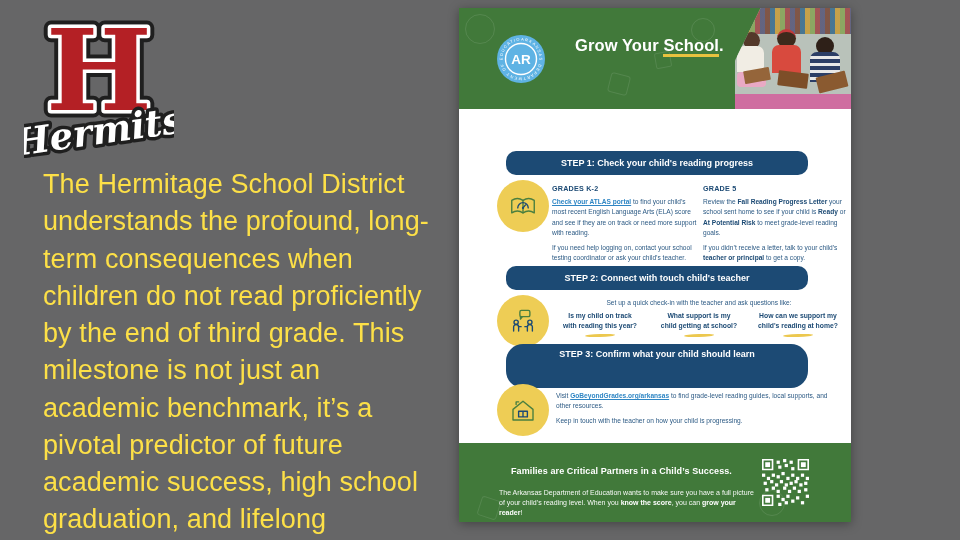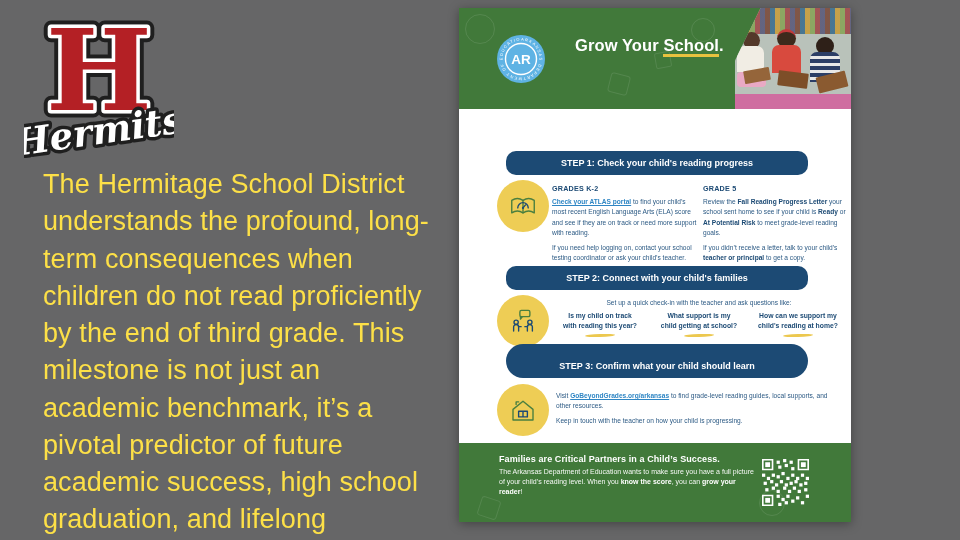--- a/index.html
+++ b/index.html
@@ -53,21 +53,21 @@
   .bk3{left:82px;top:66px;width:30px;height:16px;background:#8a5a30;transform:rotate(-14deg)}
 
   .f-intro{position:absolute;left:22px;top:109px;width:348px;text-align:center;
            font-size:7.6px;line-height:1.6;color:#31609f}
   .f-intro .b{font-weight:bold}
 
   .banner{position:absolute;left:47px;width:302px;background:var(--navy,#1c4a74);color:#fff;
           font-weight:bold;text-align:center;border-radius:10px;box-sizing:border-box}
   .banner1{top:143px;height:24px;line-height:24px;font-size:9px}
   .banner2{top:258px;height:24px;line-height:24px;font-size:9px}
-  .banner3{top:336px;height:34px;font-size:9px;line-height:1.45;padding-top:16px;border-radius:17px}
+  .banner3{top:336px;height:44px;font-size:9px;line-height:1.45;padding-top:4px;border-radius:17px}
 
   .icon-circle{position:absolute;width:52px;height:52px;border-radius:50%;
                background:var(--yellow,#eecd55);display:flex;align-items:center;justify-content:center}
   .ic1{left:38px;top:172px}.ic2{left:38px;top:287px}.ic3{left:38px;top:376px}
 
   .col{position:absolute;top:175px;width:147px;font-size:6.6px;line-height:1.55;color:#2c5a84}
   .col1{left:93px}.col2{left:244px}
   .col h4{margin:0 0 3px;font-size:7.2px;color:#1c4a74;letter-spacing:.2px}
   .fp{margin:0 0 5px}
   .link{color:#2f86c4;font-weight:bold;text-decoration:underline}
@@ -80,21 +80,21 @@
   .q{width:92px;font-weight:bold;color:#1c4a74;font-size:6.8px;line-height:1.45}
   .swoosh{width:30px;height:3px;background:#ecc84f;border-radius:50%;margin:3px auto 0;transform:rotate(-2deg)}
 
   .s3{position:absolute;left:97px;top:383px;width:278px;font-size:6.6px;line-height:1.55;color:#2c5a84}
 
   .f-footer{position:absolute;left:0;bottom:0;width:392px;height:79px;
             background:var(--green,#41793a);overflow:hidden;color:#fff}
   .d5{left:300px;bottom:6px;width:24px;height:24px}
   .d6{left:20px;bottom:4px;width:18px;height:18px;border-radius:3px;transform:rotate(18deg)}
   .ft{position:absolute;left:40px;top:11px;width:260px}
-  .ft h3{margin:0;font-size:9px;letter-spacing:.1px}
+  .ft h3{margin:12px;font-size:9px;letter-spacing:.1px}
   .ft-body{margin-top:3px;font-size:7px;line-height:1.45;color:rgba(255,255,255,.95)}
   .ft-body .b{font-weight:bold;color:#fff}
   .brand{margin-top:7px;font-size:14px;font-weight:bold;display:flex;gap:5px;align-items:baseline}
   .beyond{position:relative;color:#5aa7dc;font-style:italic}
   .beyond svg{position:absolute;left:2px;bottom:-7px;width:56px;height:9px}
   .qr{position:absolute;right:42px;top:16px;width:47px;height:47px}
 </style>
 </head>
 <body>
 
@@ -178,21 +178,21 @@
       <p class="fp"><span class="link">Check your ATLAS portal</span><span> to find your child’s most recent English Language Arts (ELA) score and see if they are on track or need more support with reading.</span></p>
       <p class="fp"><span>If you need help logging on, contact your school testing coordinator or ask your child’s teacher.</span></p>
     </div>
 
     <div class="col col2">
       <h4>GRADE 5</h4>
       <p class="fp"><span>Review the </span><span class="b">Fall Reading Progress Letter</span><span> your school sent home to see if your child is </span><span class="b">Ready</span><span> or </span><span class="b">At Potential Risk</span><span> to meet grade-level reading goals.</span></p>
       <p class="fp"><span>If you didn’t receive a letter, talk to your child’s </span><span class="b">teacher or principal</span><span> to get a copy.</span></p>
     </div>
 
-    <div class="banner banner2">STEP 2: Connect with your child's families</div>
+    <div class="banner banner2">STEP 2: Connect with touch child's teacher</div>
 
     <div class="icon-circle ic2">
       <svg width="30" height="30" viewBox="0 0 24 24" fill="none" stroke-linecap="round" stroke-linejoin="round">
         <rect x="9.5" y="3.5" width="8" height="5" rx="1.2" stroke="#4a7f3f" stroke-width="1.1"></rect>
         <path d="M11.5 8.5l-1.5 2v-2" stroke="#4a7f3f" stroke-width="1.1"></path>
         <circle cx="6.5" cy="13" r="1.7" stroke="#1c4a74" stroke-width="1.1"></circle>
         <path d="M4.5 20v-3.2c0-1.2 1-2 2-2s2 .8 2 2V20M8.5 16.5h2" stroke="#1c4a74" stroke-width="1.1"></path>
         <circle cx="17.5" cy="13" r="1.7" stroke="#1c4a74" stroke-width="1.1"></circle>
         <path d="M19.5 20v-3.2c0-1.2-1-2-2-2s-2 .8-2 2V20M15.5 16.5h-2" stroke="#1c4a74" stroke-width="1.1"></path>
       </svg>

